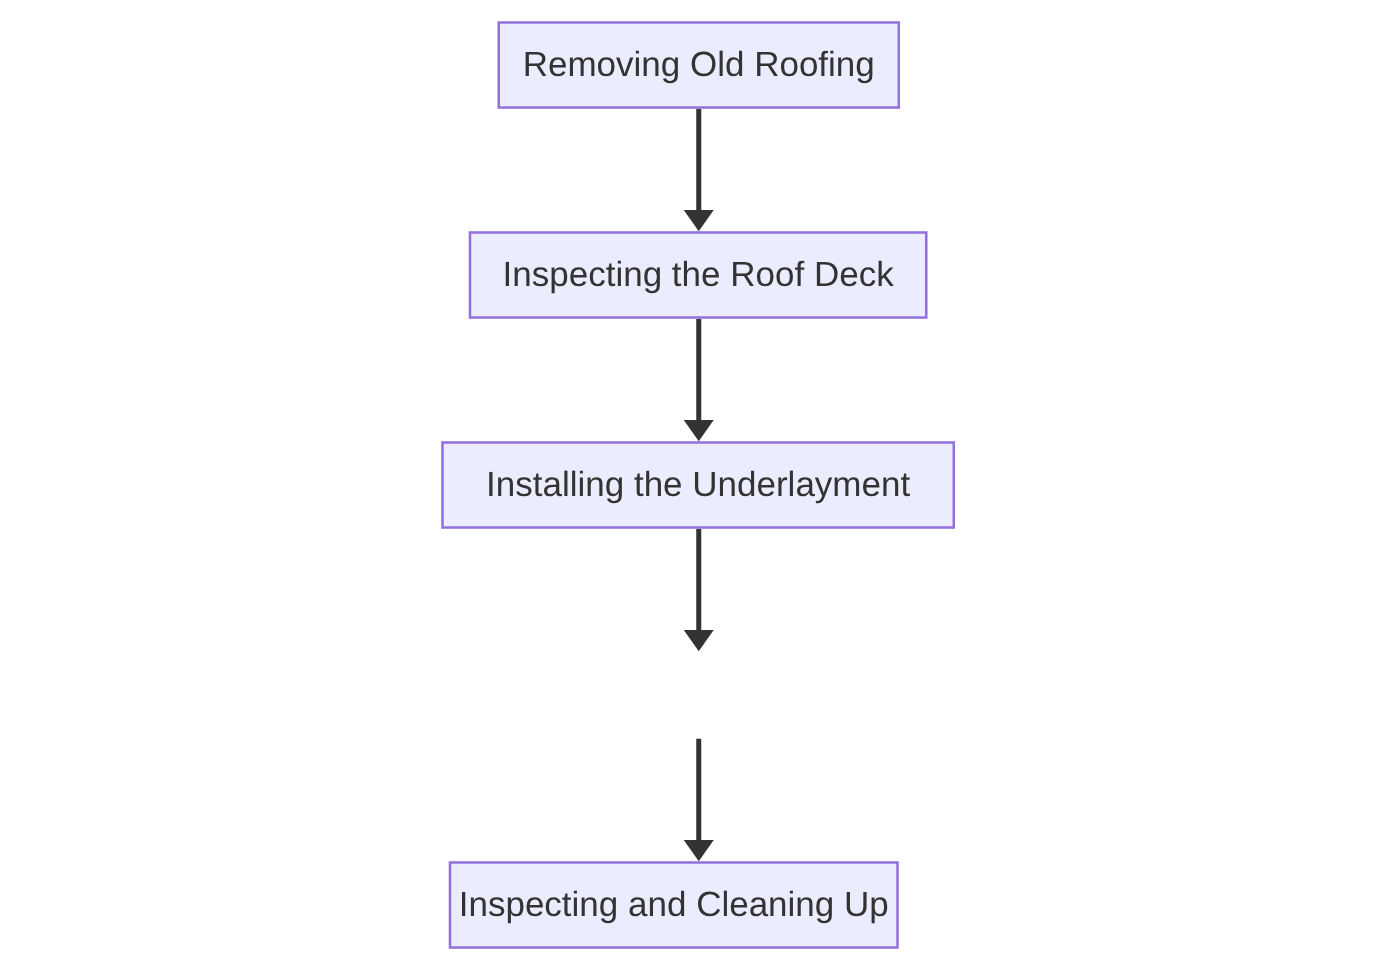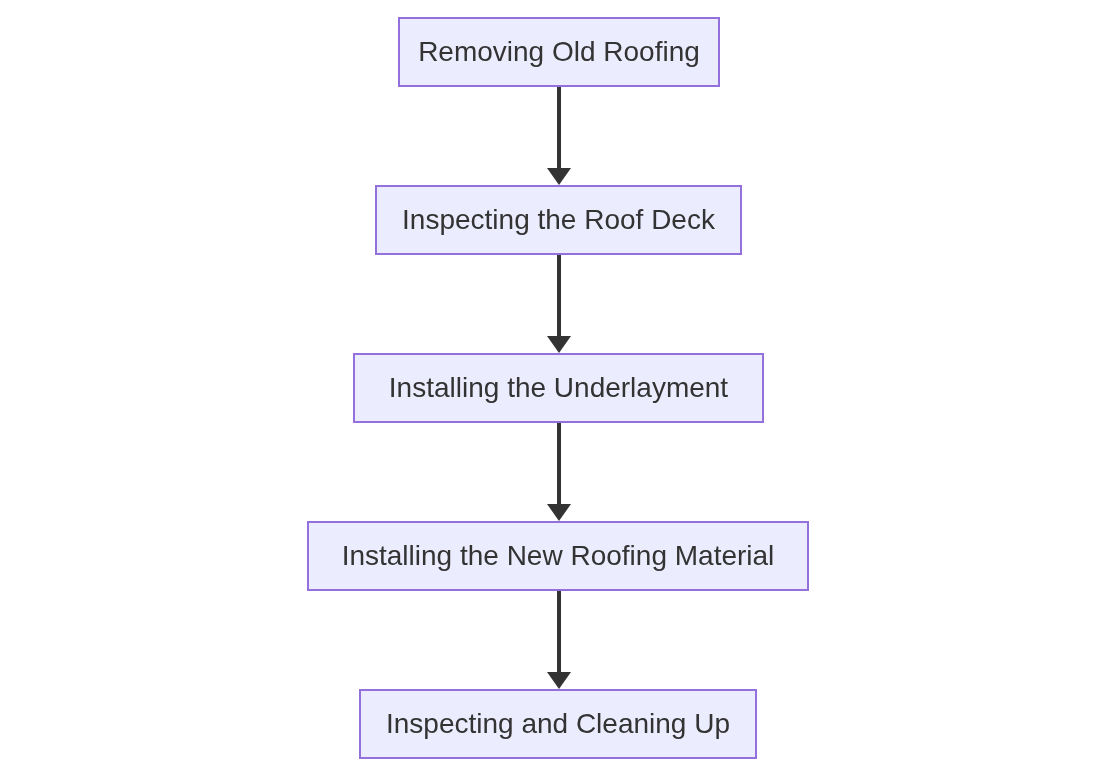--- a/index.html
+++ b/index.html
@@ -27,21 +27,21 @@
     justify-content: center;
     font-size: 28px;
     line-height: 1;
     white-space: nowrap;
     text-align: center;
   }
   .n1 { left: 398px; top: 17px;  width: 322px; }
   .n2 { left: 375px; top: 185px; width: 367px; }
   .n3 { left: 353px; top: 353px; width: 411px; text-align: right; }
   .n4 { left: 307px; top: 521px; width: 502px; }
-  .n5 { left: 359px; top: 689px; width: 398px; }
+  .n5 { left: 359px; top: 689px; width: 360px; }
 
   .edge-line {
     position: absolute;
     left: 557px;
     width: 4px;
     height: 83px;
     background: #333333;
   }
   .edge-head {
     position: absolute;
@@ -85,20 +85,17 @@
 
   <div class="node n1">
     <span>Removing Old Roofing</span>
   </div>
   <div class="node n2">
     <span>Inspecting the Roof Deck</span>
   </div>
   <div class="node n3">
     <span>Installing the Underlayment</span>
   </div>
-  <div class="node n4">
-    <span>Installing the New Roofing Material</span>
-  </div>
   <div class="node n5">
     <span>Inspecting and Cleaning Up</span>
   </div>
 
 </div>
 
 </body></html>

